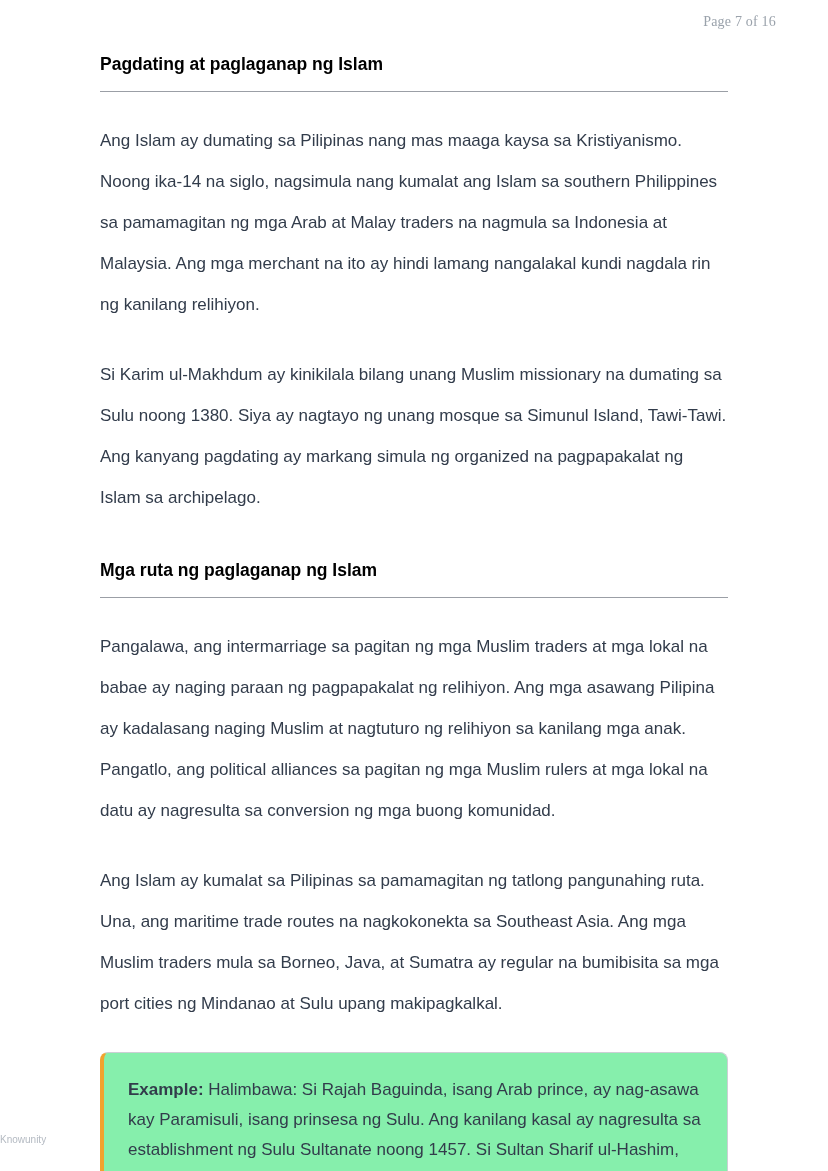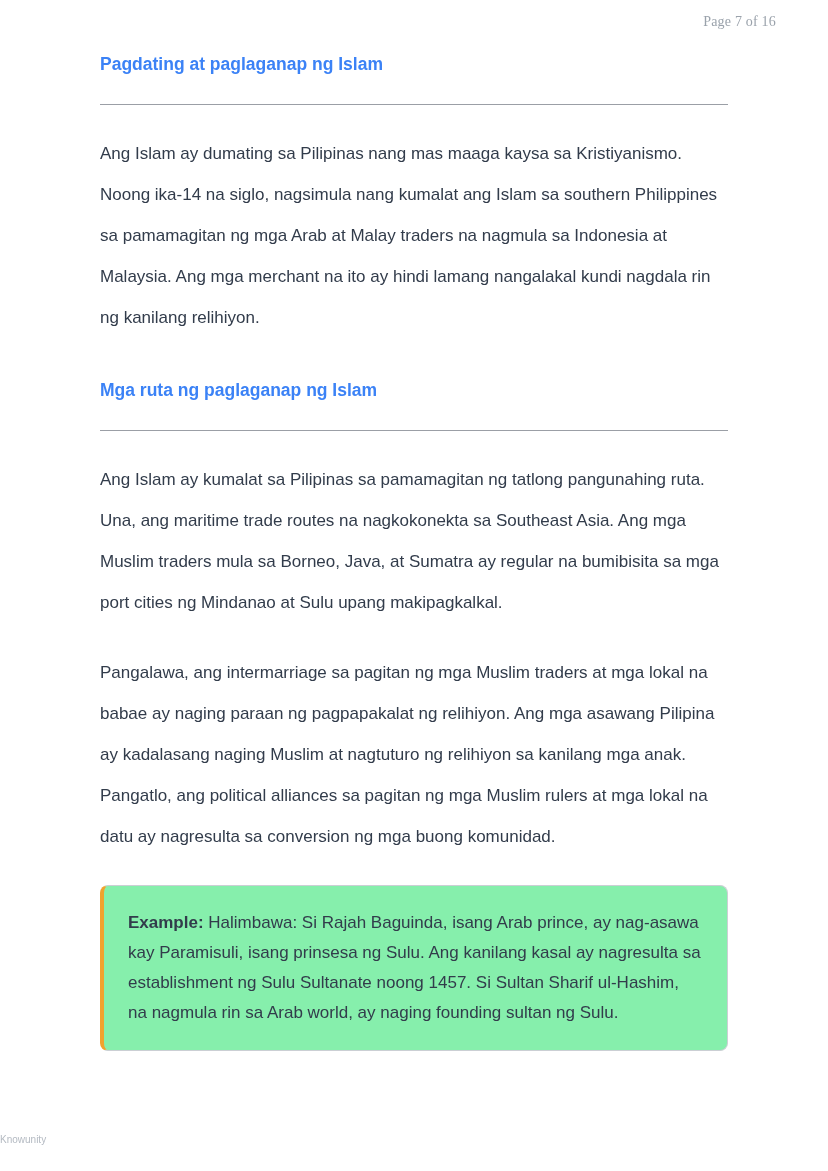--- a/index.html
+++ b/index.html
@@ -23,23 +23,23 @@
   .content {
     position: absolute;
     top: 0;
     left: 100px;
     width: 628px;
     padding-top: 52px;
   }
   h2.section-heading {
     font-size: 17.5px;
     font-weight: bold;
-    color: #3b82f6;
+    color: #000000;
     line-height: 24px;
-    padding-bottom: 28px;
+    padding-bottom: 15px;
     border-bottom: 1px solid #9b9fa6;
   }
   h2.section-heading + p { margin-top: 28px; }
   h2.heading-gap { margin-top: 40px; }
   .content p {
     font-size: 17px;
     line-height: 41px;
     color: #323c4b;
     margin-top: 29px;
   }
@@ -73,26 +73,27 @@
 <body>
 
 <div class="page-number">Page 7 of 16</div>
 
 <div class="content">
 
   <h2 class="section-heading">Pagdating at paglaganap ng Islam</h2>
 
   <p>Ang Islam ay dumating sa Pilipinas nang mas maaga kaysa sa Kristiyanismo. Noong ika-14 na siglo, nagsimula nang kumalat ang Islam sa southern Philippines sa pamamagitan ng mga Arab at Malay traders na nagmula sa Indonesia at Malaysia. Ang mga merchant na ito ay hindi lamang nangalakal kundi nagdala rin ng kanilang relihiyon.</p>
 
+  <p>Si Karim ul-Makhdum ay kinikilala bilang unang Muslim missionary na dumating sa Sulu noong 1380. Siya ay nagtayo ng unang mosque sa Simunul Island, Tawi-Tawi. Ang kanyang pagdating ay markang simula ng organized na pagpapakalat ng Islam sa archipelago.</p>
 
   <h2 class="section-heading heading-gap">Mga ruta ng paglaganap ng Islam</h2>
 
+  <p>Pangalawa, ang intermarriage sa pagitan ng mga Muslim traders at mga lokal na babae ay naging paraan ng pagpapakalat ng relihiyon. Ang mga asawang Pilipina ay kadalasang naging Muslim at nagtuturo ng relihiyon sa kanilang mga anak. Pangatlo, ang political alliances sa pagitan ng mga Muslim rulers at mga lokal na datu ay nagresulta sa conversion ng mga buong komunidad.</p>
+
   <p>Ang Islam ay kumalat sa Pilipinas sa pamamagitan ng tatlong pangunahing ruta. Una, ang maritime trade routes na nagkokonekta sa Southeast Asia. Ang mga Muslim traders mula sa Borneo, Java, at Sumatra ay regular na bumibisita sa mga port cities ng Mindanao at Sulu upang makipagkalkal.</p>
-
-  <p>Pangalawa, ang intermarriage sa pagitan ng mga Muslim traders at mga lokal na babae ay naging paraan ng pagpapakalat ng relihiyon. Ang mga asawang Pilipina ay kadalasang naging Muslim at nagtuturo ng relihiyon sa kanilang mga anak. Pangatlo, ang political alliances sa pagitan ng mga Muslim rulers at mga lokal na datu ay nagresulta sa conversion ng mga buong komunidad.</p>
 
   <div class="example-box">
     <p><strong>Example:</strong> <span>Halimbawa: Si Rajah Baguinda, isang Arab prince, ay nag-asawa kay Paramisuli, isang prinsesa ng Sulu. Ang kanilang kasal ay nagresulta sa establishment ng Sulu Sultanate noong 1457. Si Sultan Sharif ul-Hashim, na nagmula rin sa Arab world, ay naging founding sultan ng Sulu.</span></p>
   </div>
 
 </div>
 
 <div class="footer">Knowunity</div>
 
 </body></html>

